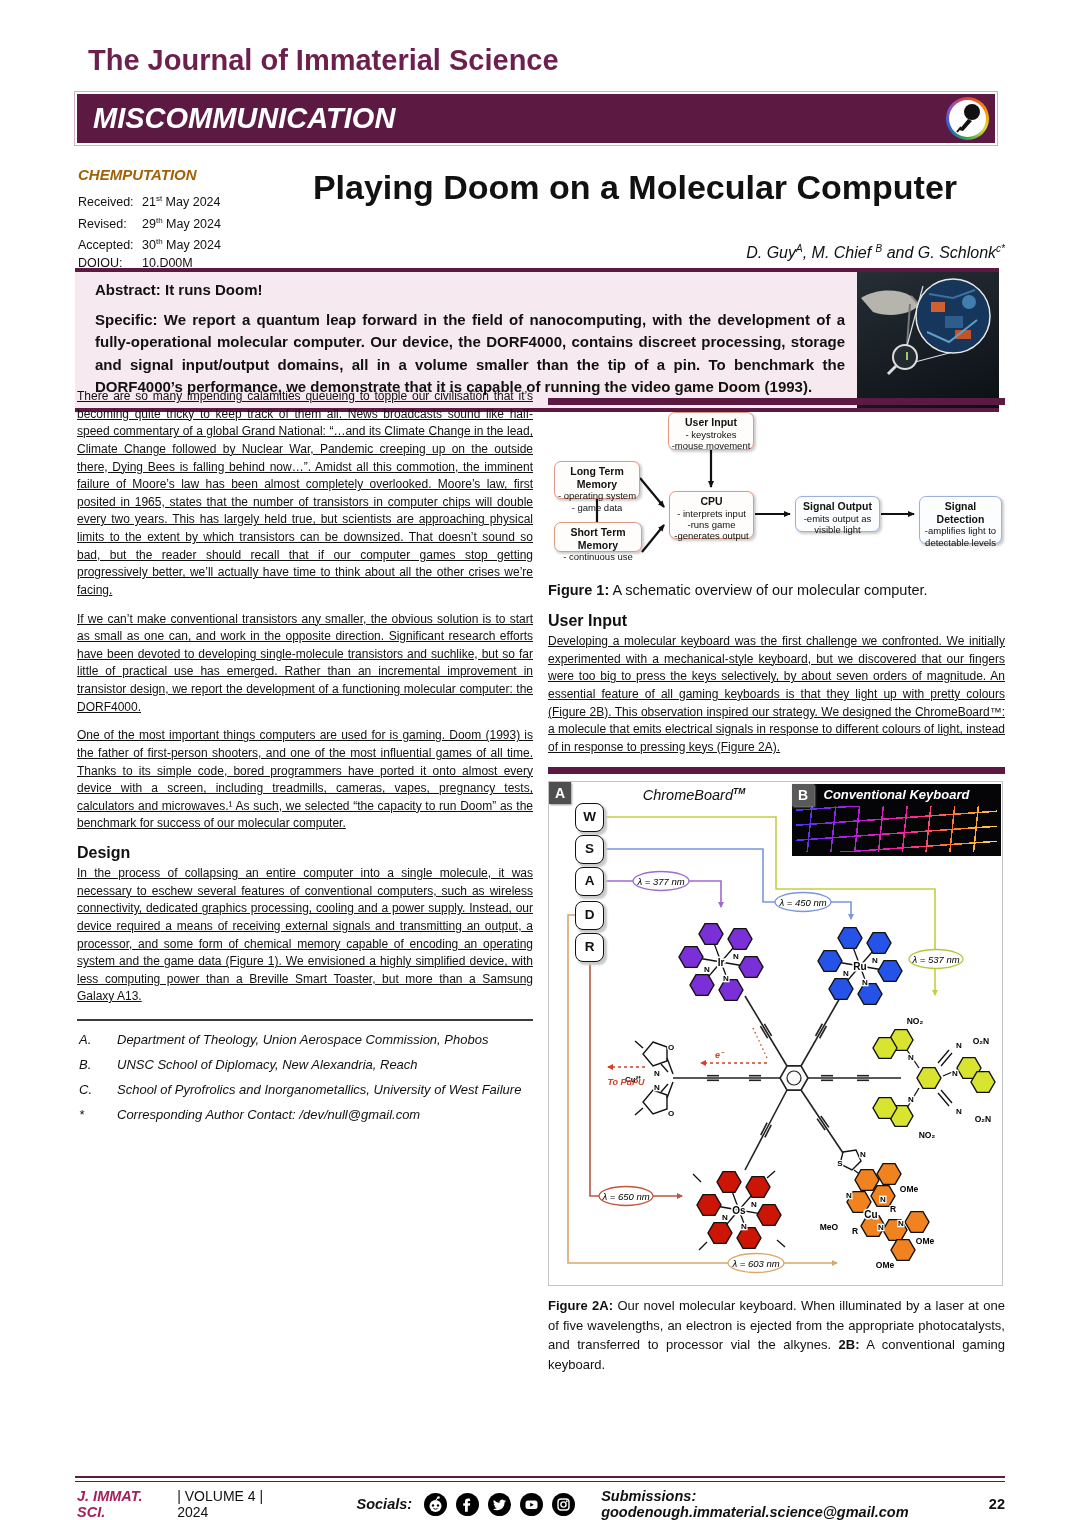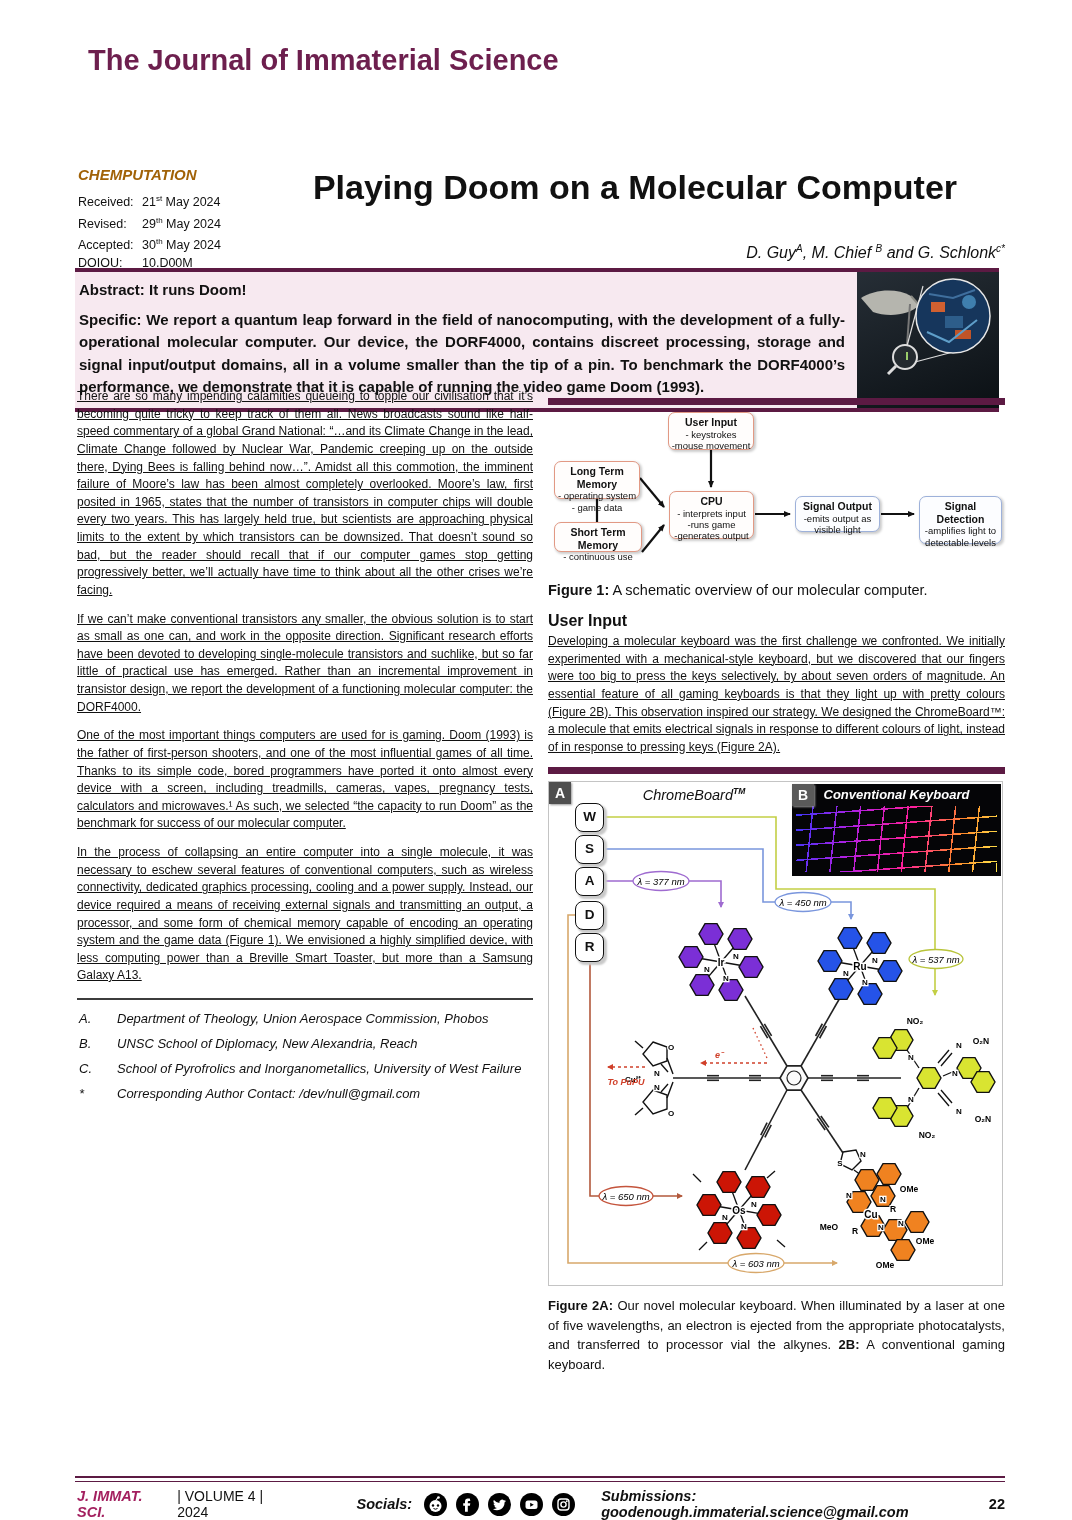--- a/index.html
+++ b/index.html
@@ -18,21 +18,21 @@
   .mrow{font-size:12.5px;line-height:17.5px;}
   .mrow .ml{display:inline-block;width:64px;}
   .mrow sup{font-size:8px;}
   .article-title{position:absolute;left:265px;top:170px;width:740px;text-align:center;
                  font-size:34px;font-weight:bold;line-height:1.05;}
   .authors{position:absolute;left:540px;top:243px;width:465px;text-align:right;font-size:16px;}
   .authors sup{font-size:10px;}
   
   .abstract{position:absolute;left:75px;top:268px;width:924px;box-sizing:border-box;display:flex;
             background:#f7e9f0;border-top:4px solid #5c1a43;border-bottom:4px solid #5c1a43;}
-  .abs-text{flex:1;padding:7px 12px 9px 4px;font-weight:bold;font-size:15px;line-height:1.5;text-align:justify;}
+  .abs-text{flex:1;padding:7px 12px 9px 20px;font-weight:bold;font-size:15px;line-height:1.5;text-align:justify;}
   .abs-text .l2{margin-top:7px;}
   .abs-img{width:142px;flex:none;background:linear-gradient(160deg,#262e36,#0b1014);position:relative;}
   
   .col-left{position:absolute;left:77px;top:388px;width:456px;}
   .col-right{position:absolute;left:548px;top:398px;width:457px;}
   h3.sec{font-size:16px;font-weight:bold;margin:0 0 3px;}
   p.body{font-size:12px;line-height:1.47;text-align:justify;margin:0 0 11px;text-decoration:underline;}
   .fnrule{border-top:2px solid #3c3c3c;margin:13px 0 11px;width:100%;}
   .footnote{display:flex;font-size:13px;font-style:italic;margin-bottom:10px;}
   .fn-label{width:38px;flex:none;padding-left:2px;}
@@ -46,21 +46,21 @@
   .f1box.blue{border-color:#9db1da;background:#fcfdff;}
   .f1arrows{position:absolute;left:0;top:0;}
   .f1cap{font-size:14.5px;margin:4px 0 14px;}
   .b{font-weight:bold;}
   .fig2{position:relative;width:455px;height:505px;border:1px solid #c4c4c4;background:#fff;
         box-sizing:border-box;margin-top:7px;}
   .plabel{position:absolute;width:22px;height:22px;background:#4f4f4f;color:#fff;font-weight:bold;
           font-size:14px;text-align:center;line-height:22px;box-shadow:1px 1px 2px #999;z-index:5;}
   .cb-title{position:absolute;left:55px;top:4px;width:180px;text-align:center;font-style:italic;font-size:14.5px;z-index:4;}
   .cb-title sup{font-size:8.5px;font-weight:bold;}
-  .panelB{position:absolute;left:243px;top:2px;width:209px;height:92px;background:#050507;z-index:3;}
+  .panelB{position:absolute;left:243px;top:2px;width:209px;height:72px;background:#050507;z-index:3;}
   .pb-title{color:#fff;font-style:italic;font-weight:bold;font-size:13px;text-align:center;margin-top:3px;}
   .kb-art{position:absolute;left:4px;right:4px;top:22px;bottom:4px;overflow:hidden;}
   .kb-grad,.kb-glow{position:absolute;inset:-12px;
       background:linear-gradient(97deg,#2b3bff,#b31fe0 30%,#ff1f9a 55%,#ff8a2a 78%,#ffe24a 95%);
       -webkit-mask:repeating-linear-gradient(90deg,#000 0 1.5px,transparent 1.5px 24px),
                    repeating-linear-gradient(0deg,#000 0 1.5px,transparent 1.5px 15px);
       mask:repeating-linear-gradient(90deg,#000 0 1.5px,transparent 1.5px 24px),
            repeating-linear-gradient(0deg,#000 0 1.5px,transparent 1.5px 15px);
       transform:rotate(-4deg) skewX(-10deg);}
   .kb-glow{filter:blur(2px);opacity:.8;}
@@ -86,20 +86,32 @@
   .fsub{font-style:italic;font-weight:bold;margin-left:26px;}
   .fpage{margin-left:auto;font-weight:bold;}
 </style>
 </head>
 <body>
 
 <div class="page">
 
   <div class="jtitle">The Journal of Immaterial Science</div>
 
+  <div class="banner">
+    <div class="banner-text">MISCOMMUNICATION</div>
+    <div class="logo">
+      <div class="logo-in">
+        <svg width="37" height="37" viewBox="0 0 37 37">
+          <circle cx="23" cy="12" r="8" fill="#111"></circle>
+          <path d="M10,30 L19,19 L23,21 L14,31 Z" fill="#111"></path>
+          <path d="M8,32 L12,27" stroke="#111" stroke-width="2" fill="none"></path>
+        </svg>
+      </div>
+    </div>
+  </div>
 
   <div class="metablock">
     <div class="category">CHEMPUTATION</div>
     <div class="mrow"><span class="ml">Received:</span><span>21</span><sup>st</sup><span> May 2024</span></div>
     <div class="mrow"><span class="ml">Revised:</span><span>29</span><sup>th</sup><span> May 2024</span></div>
     <div class="mrow"><span class="ml">Accepted:</span><span>30</span><sup>th</sup><span> May 2024</span></div>
     <div class="mrow"><span class="ml">DOIOU:</span><span>10.D00M</span></div>
   </div>
 
   <div class="article-title">Playing Doom on a Molecular Computer</div>
@@ -131,20 +143,21 @@
         <line x1="39" y1="94" x2="31" y2="102" stroke="#ddd" stroke-width="3"></line>
         <line x1="50" y1="80" x2="50" y2="88" stroke="#9acd6a" stroke-width="2"></line>
       </svg>
     </div>
   </div>
 
   <div class="col-left">
     <p class="body">There are so many impending calamities queueing to topple our civilisation that it’s becoming quite tricky to keep track of them all. News broadcasts sound like half-speed commentary of a global Grand National: “…and its Climate Change in the lead, Climate Change followed by Nuclear War, Pandemic creeping up on the outside there, Dying Bees is falling behind now…”. Amidst all this commotion, the imminent failure of Moore’s law has been almost completely overlooked. Moore’s law, first posited in 1965, states that the number of transistors in computer chips will double every two years. This has largely held true, but scientists are approaching physical limits to the extent by which transistors can be downsized. That doesn’t sound so bad, but the reader should recall that if our computer games stop getting progressively better, we’ll actually have time to think about all the other crises we’re facing.</p>
     <p class="body">If we can’t make conventional transistors any smaller, the obvious solution is to start as small as one can, and work in the opposite direction. Significant research efforts have been devoted to developing single-molecule transistors and suchlike, but so far little of practical use has emerged. Rather than an incremental improvement in transistor design, we report the development of a functioning molecular computer: the DORF4000.</p>
     <p class="body">One of the most important things computers are used for is gaming. Doom (1993) is the father of first-person shooters, and one of the most influential games of all time. Thanks to its simple code, bored programmers have ported it onto almost every device with a screen, including treadmills, cameras, vapes, pregnancy tests, calculators and microwaves.¹ As such, we selected “the capacity to run Doom” as the benchmark for success of our molecular computer.</p>
+    <h3 class="sec">Design</h3>
     <p class="body">In the process of collapsing an entire computer into a single molecule, it was necessary to eschew several features of conventional computers, such as wireless connectivity, dedicated graphics processing, cooling and a power supply. Instead, our device required a means of receiving external signals and transmitting an output, a processor, and some form of chemical memory capable of encoding an operating system and the game data (Figure 1). We envisioned a highly simplified device, with less computing power than a Breville Smart Toaster, but more than a Samsung Galaxy A13.</p>
     <div class="fnrule"></div>
     <div class="footnote">
         <span class="fn-label">A.</span>
         <span>Department of Theology, Union Aerospace Commission, Phobos</span>
       </div>
     <div class="footnote">
         <span class="fn-label">B.</span>
         <span>UNSC School of Diplomacy, New Alexandria, Reach</span>
       </div>

